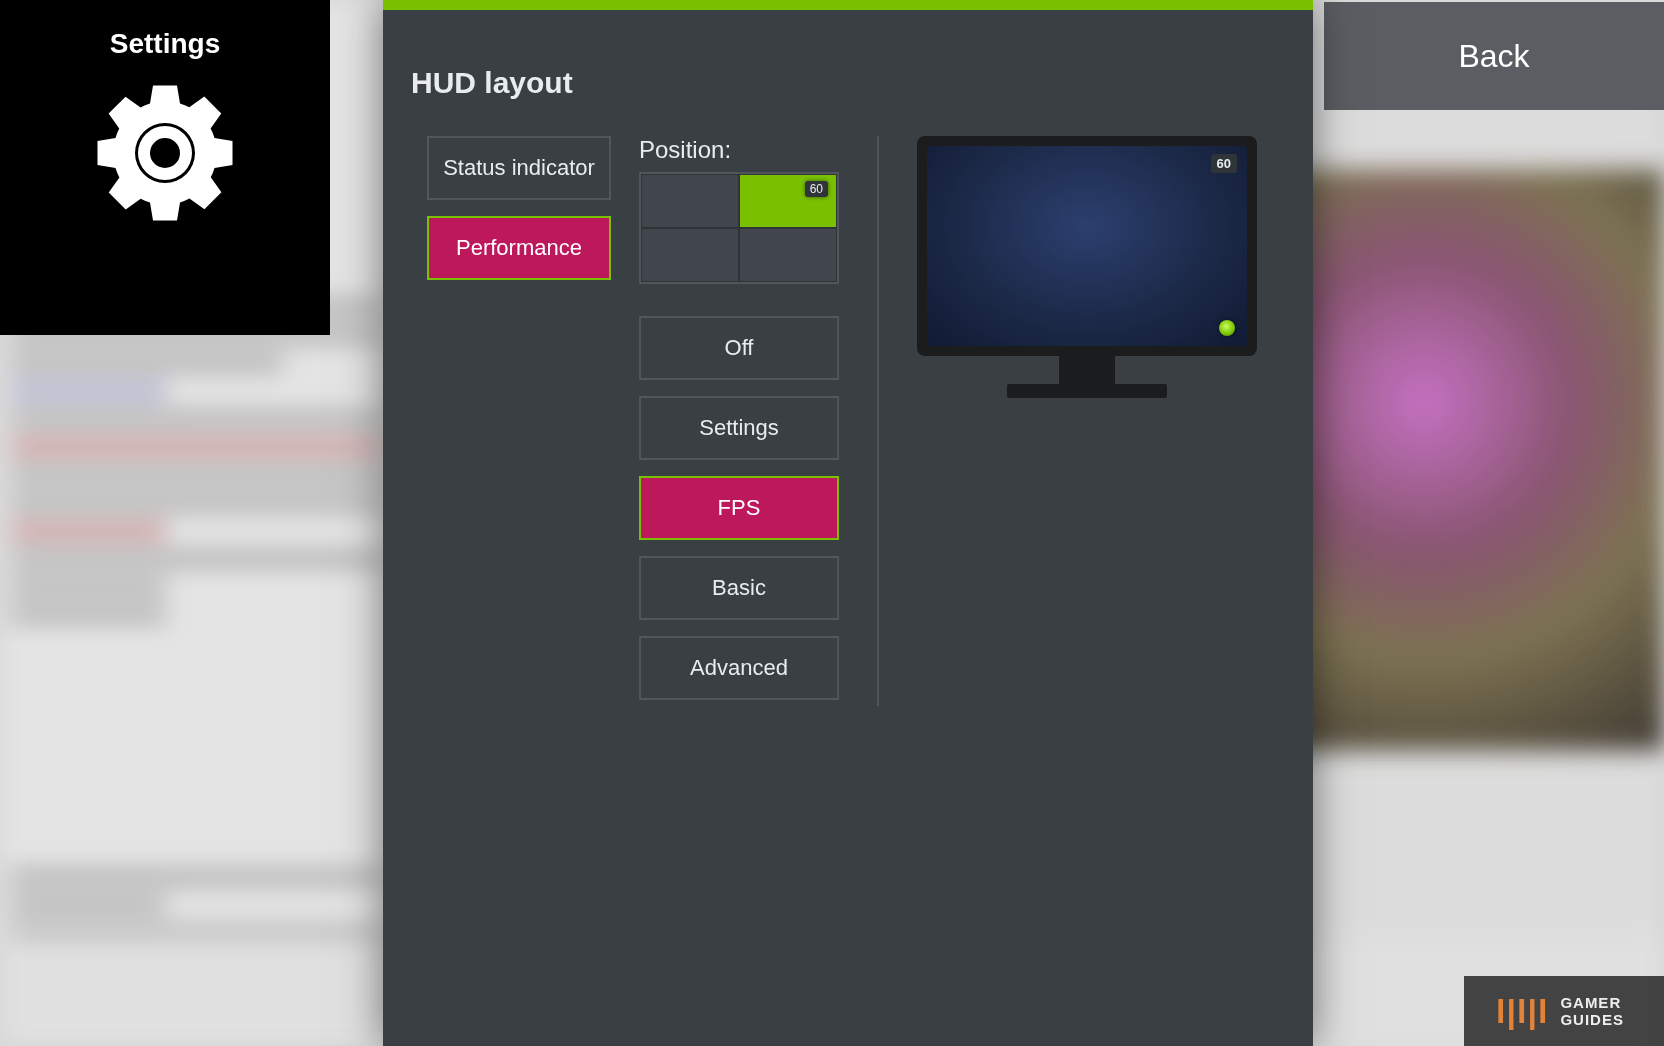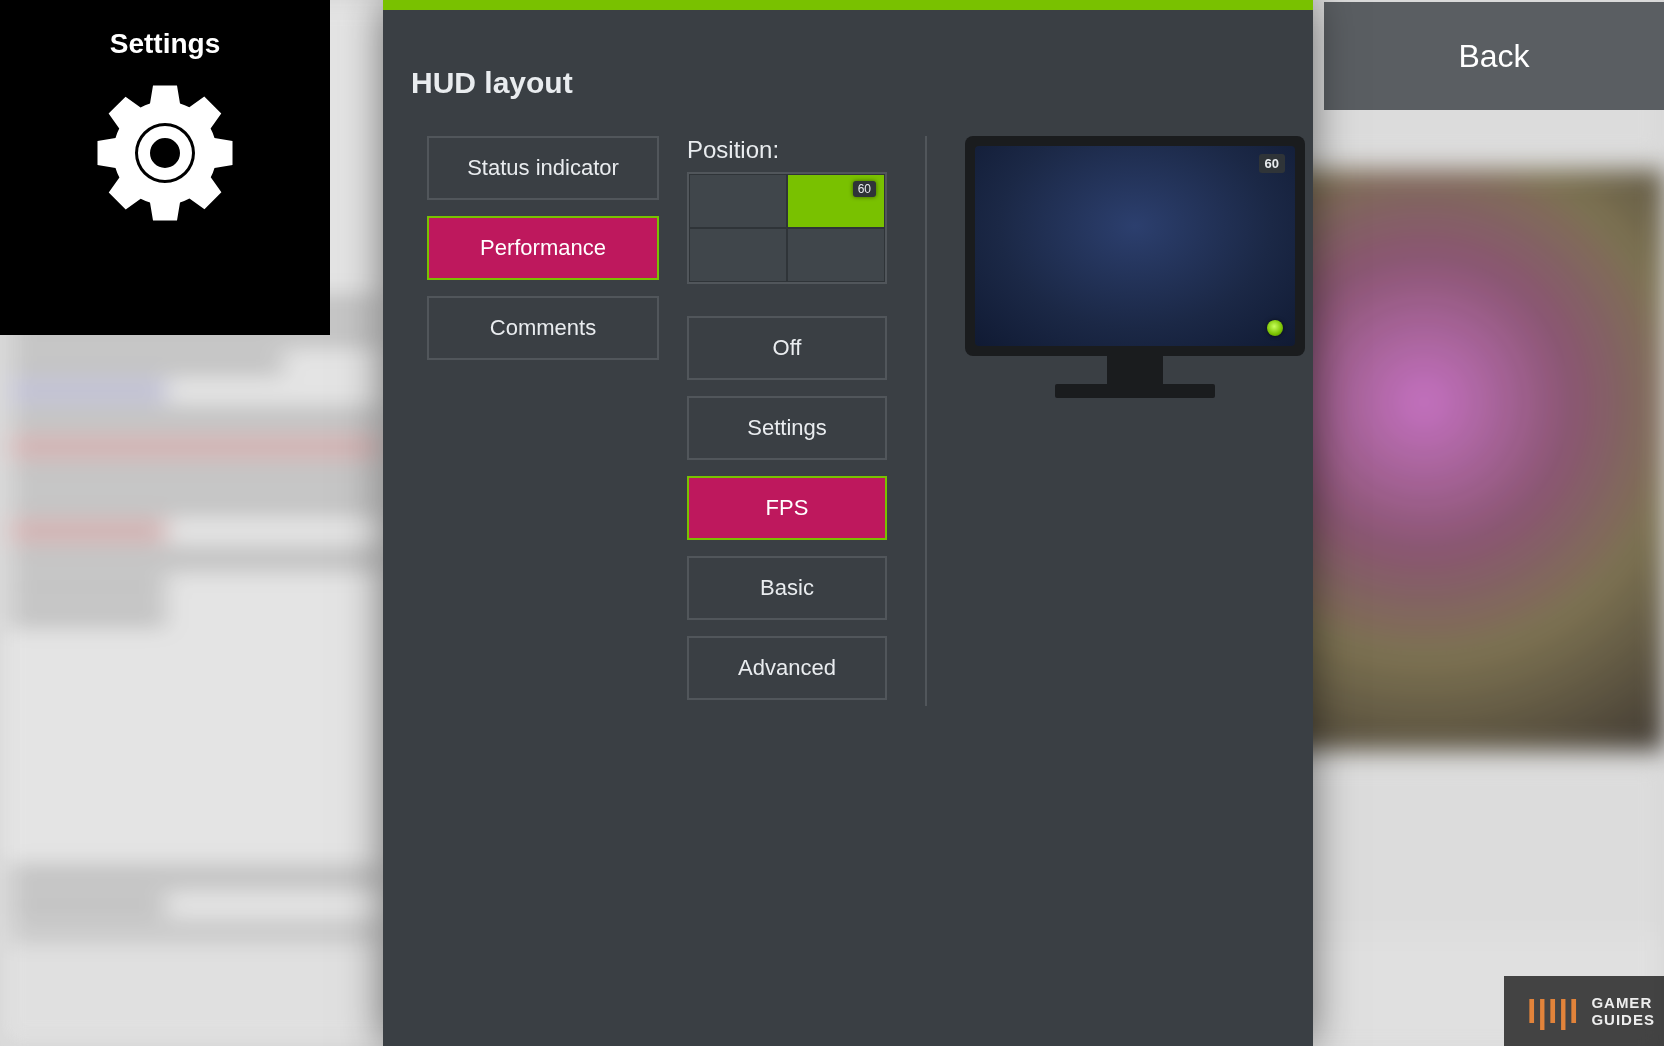--- a/index.html
+++ b/index.html
@@ -100,27 +100,27 @@
     justify-content: center;
     font-size: 32px;
     font-weight: 400;
     cursor: pointer;
   }
 
   
   .watermark {
     position: absolute;
     right: 0; bottom: 0;
-    width: 160px; height: 70px;
+    width: 200px; height: 70px;
     background: rgba(0,0,0,0.70);
     color: #eee;
     display: flex;
     align-items: center;
     gap: 12px;
-    padding-left: 23px;
+    padding-left: 32px;
     font-weight: 700;
     letter-spacing: 1px;
   }
   .watermark .bars { color: #e2833a; font-size: 34px; font-weight: 900; line-height: 1; }
   .watermark .wm-text { display: flex; flex-direction: column; font-size: 15px; line-height: 1.15; }
 
   
   .panel {
     position: absolute;
     left: 383px; top: 0;
@@ -142,21 +142,21 @@
   .panel-row {
     display: flex;
     align-items: flex-start;
     margin: 36px 0 0 44px;
     gap: 28px;
   }
 
   
   .cat-col { display: flex; flex-direction: column; gap: 16px; }
   .btn {
-    width: 232px; height: 64px;
+    width: 184px; height: 64px;
     border: 2px solid #51565b;
     background: transparent;
     color: #e9ecef;
     font-size: 22px;
     display: flex;
     align-items: center;
     justify-content: center;
     cursor: pointer;
   }
   .btn.selected {
@@ -300,23 +300,20 @@
 
   <div class="panel-row">
 
     <div class="cat-col">
       <div class="btn">
         <span>Status indicator</span>
       </div>
       <div class="btn selected">
         <span>Performance</span>
       </div>
-      <div class="btn">
-        <span>Comments</span>
-      </div>
     </div>
 
     <div class="center-col">
       <div class="pos-label">Position:</div>
       <div class="pos-grid">
         <div class="pos-cell"></div>
         <div class="pos-cell selected">
           <span class="chip">60</span>
         </div>
         <div class="pos-cell"></div>

